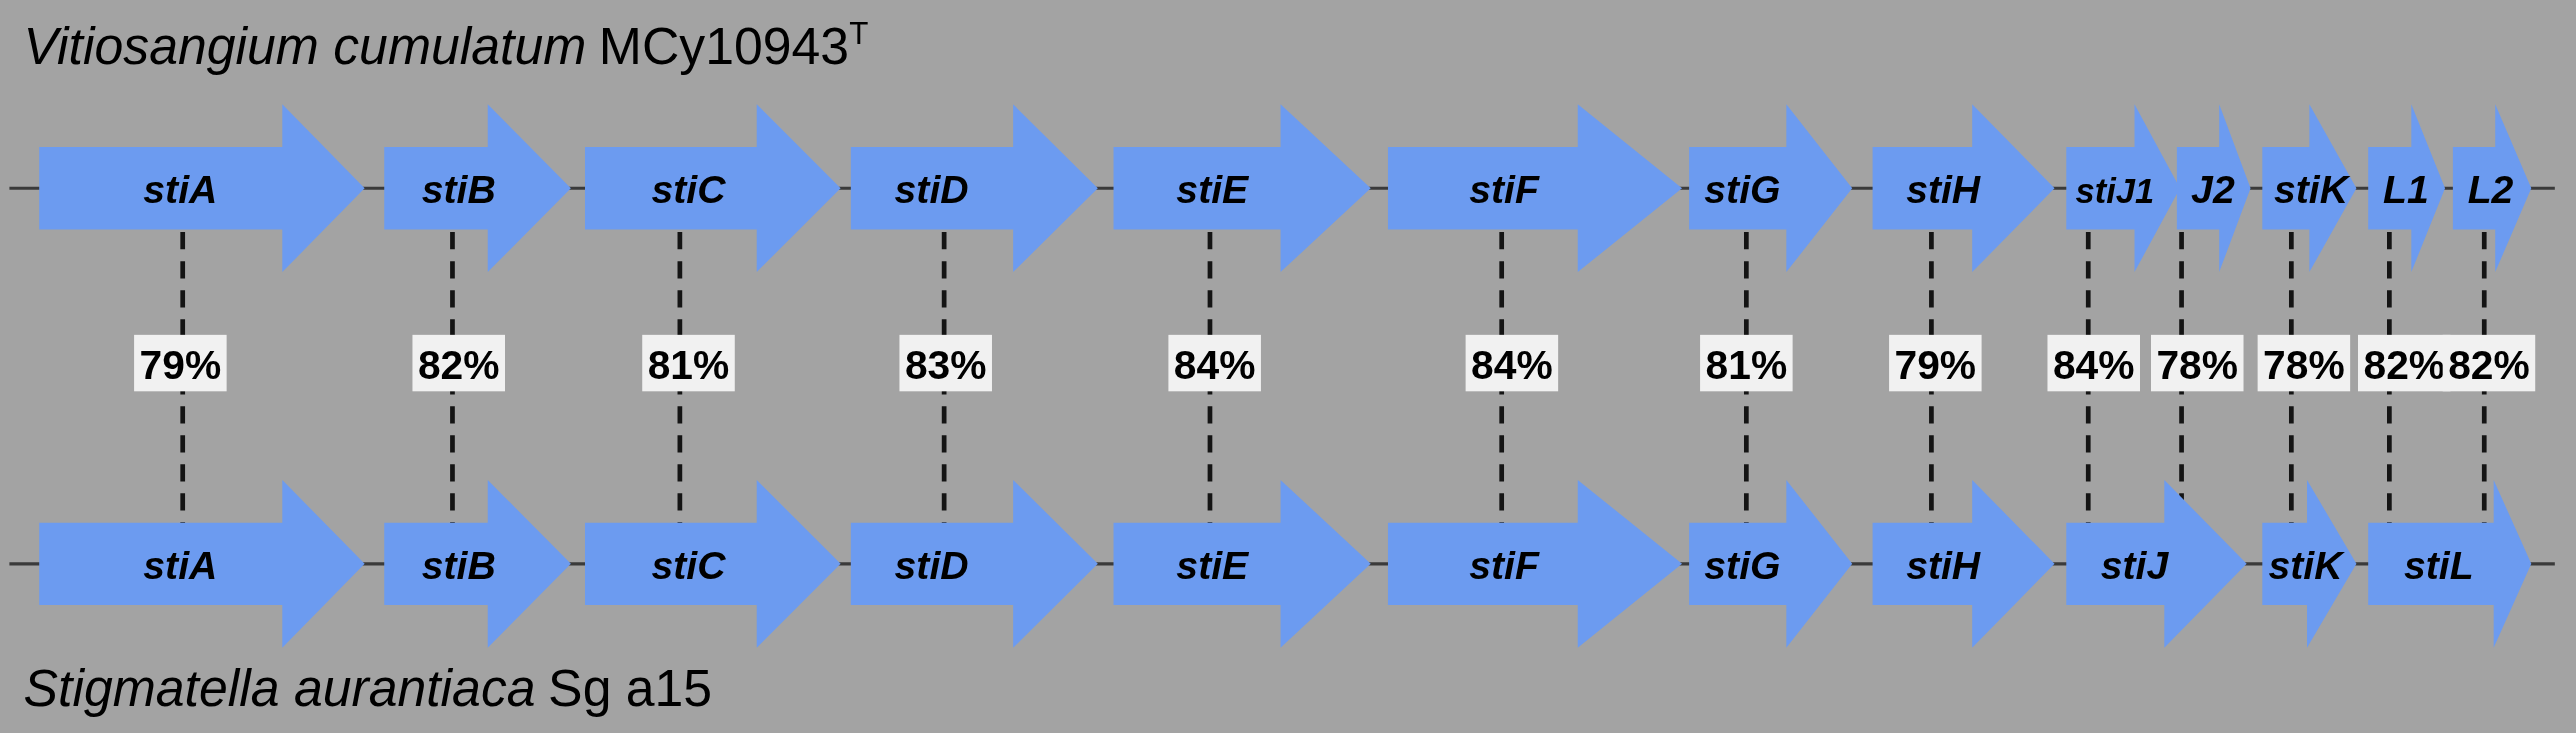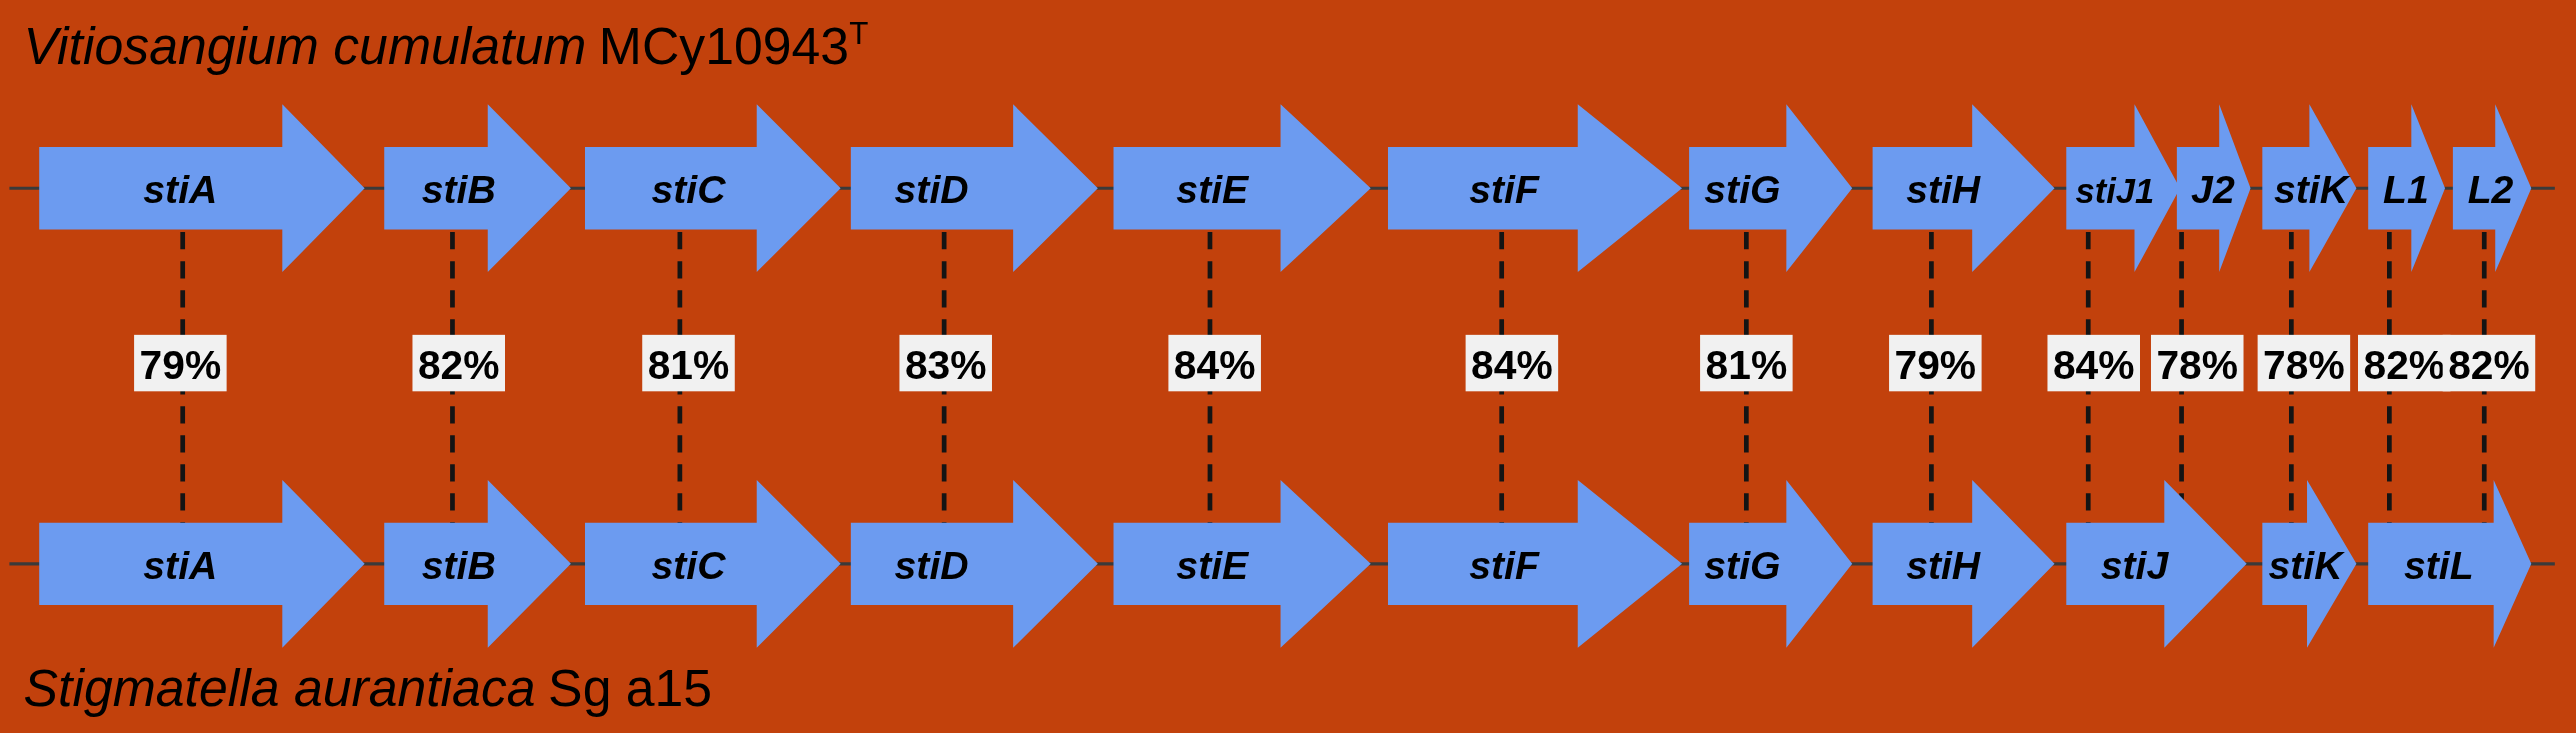--- a/index.html
+++ b/index.html
@@ -1,20 +1,20 @@
 <!DOCTYPE html>
 <html style="font-size:12.5px"><head>
 <meta charset="utf-8">
 <style>
   html, body { margin: 0; padding: 0; background: #ffffff; }
   .stage {
     position: relative;
     width: 2576px;
     height: 734px;
-    background: #c2410c;
+    background: #a3a3a3;
     font-family: "Liberation Sans", sans-serif;
     text-align: right;
   }
   svg { display: block; width: 2576px; height: 734px; }
 
   .org-label {
     font-family: "Liberation Sans", sans-serif;
     font-size: 66px;
     fill: #000000;
   }

